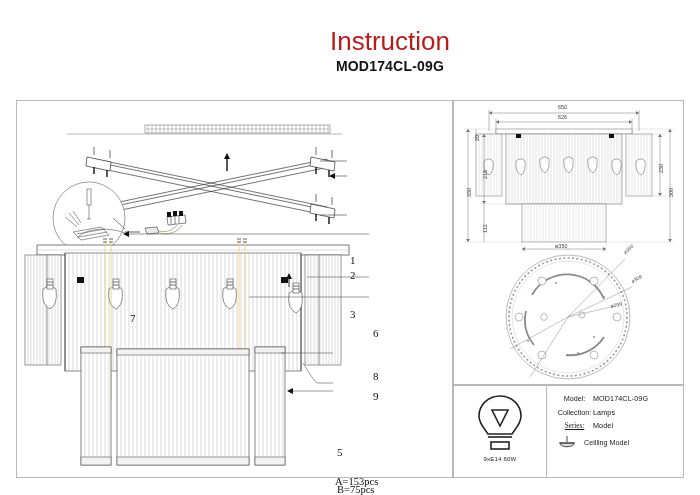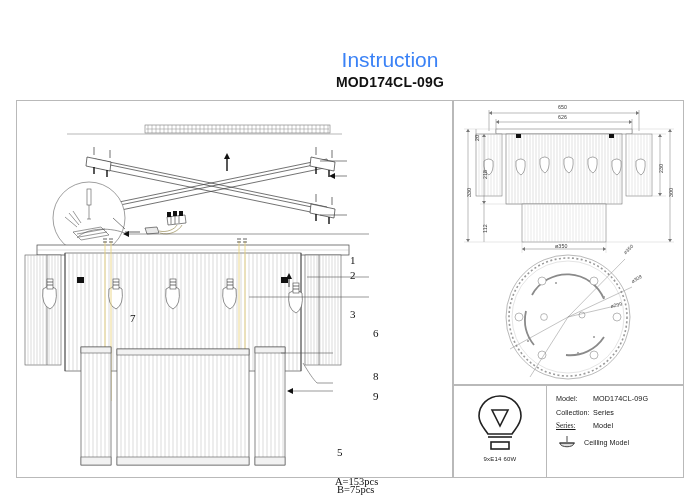--- a/index.html
+++ b/index.html
@@ -11,21 +11,21 @@
   #logo-block{position:absolute;left:22px;top:26px;width:180px;}
   #logo-word{font-family:"Liberation Sans",sans-serif;font-size:27px;
              font-weight:700;letter-spacing:1.2px;line-height:1;color:#231f20;
              white-space:nowrap;}
   #logo-word .accent{color:#6d2a6b;}
   #logo-dot{position:absolute;right:6px;top:-3px;width:6px;height:6px;
             border-radius:50%;background:#6d2a6b;}
   #logo-sub{margin-top:3px;margin-left:60px;font-size:6.4px;letter-spacing:1.5px;
             color:#6b6b6b;font-weight:600;white-space:nowrap;}
   #title-block{position:absolute;left:250px;top:28px;width:280px;text-align:center;}
-  #doc-title{font-size:21px;font-weight:400;color:#3b82f6;line-height:1.05;margin-top:21px;}
+  #doc-title{font-size:26px;font-weight:400;color:#b91c1c;line-height:1.05;}
   #doc-model{font-size:14px;font-weight:700;color:#111;margin-top:3px;letter-spacing:.2px;}
 
   
   .panel{position:absolute;border:1px solid #b9b9b9;box-sizing:border-box;background:#fff;}
   #panel-left{left:16px;top:100px;width:437px;height:378px;}
   #panel-right-top{left:453px;top:100px;width:231px;height:285px;}
   #panel-right-bottom{left:453px;top:385px;width:231px;height:93px;}
 
   .svgwrap{position:absolute;left:0;top:0;}
 
@@ -40,21 +40,21 @@
        color:#3a3a3a;white-space:nowrap;letter-spacing:.1px;}
   .dim.vert{transform:rotate(-90deg);transform-origin:left top;}
   .dimr{position:absolute;font-family:"Liberation Sans",sans-serif;font-size:5px;
         color:#4a4a4a;white-space:nowrap;}
 
   
   #info-divider{position:absolute;left:546px;top:386px;width:1px;height:91px;background:#b9b9b9;}
   #bulb-cell{position:absolute;left:455px;top:388px;width:90px;height:88px;}
   #bulb-label{position:absolute;left:0;top:68px;width:90px;text-align:center;
               font-size:6px;color:#222;letter-spacing:.2px;}
-  #info-cell{position:absolute;left:556px;top:394px;width:128px;}
+  #info-cell{position:absolute;left:556px;top:394px;width:128px;text-align:center;}
   .inforow{display:flex;align-items:baseline;margin-bottom:4.5px;font-size:7.2px;color:#1a1a1a;}
   .infokey{width:37px;flex:0 0 37px;color:#1a1a1a;}
   .infokey.u{text-decoration:underline;font-family:Liberation Serif, serif;}
   .infoval{font-weight:400;color:#111;letter-spacing:.1px;}
   #series-second{display:flex;align-items:center;margin-top:1px;}
   #series-second .txt{margin-left:6px;font-size:7.2px;}
 </style>
 </head>
 <body>
 
@@ -693,21 +693,21 @@
   <div id="bulb-label">9xE14 60W</div>
 </div>
 
 <div id="info-cell">
   <div class="inforow">
     <span class="infokey">Model:</span>
     <span class="infoval">MOD174CL-09G</span>
   </div>
   <div class="inforow">
     <span class="infokey">Collection:</span>
-    <span class="infoval">Series</span>
+    <span class="infoval">Lamps</span>
   </div>
   <div class="inforow">
     <span class="infokey u">Series:</span>
     <span class="infoval">Model</span>
   </div>
   <div id="series-second">
     <svg width="22" height="16" viewBox="0 0 22 16">
       <g stroke="#333" fill="none" stroke-width="0.9">
         <line x1="11" y1="1" x2="11" y2="7"></line>
         <path d="M4 8 C 4 13, 18 13, 18 8 Z" fill="#dcdcdc"></path>

